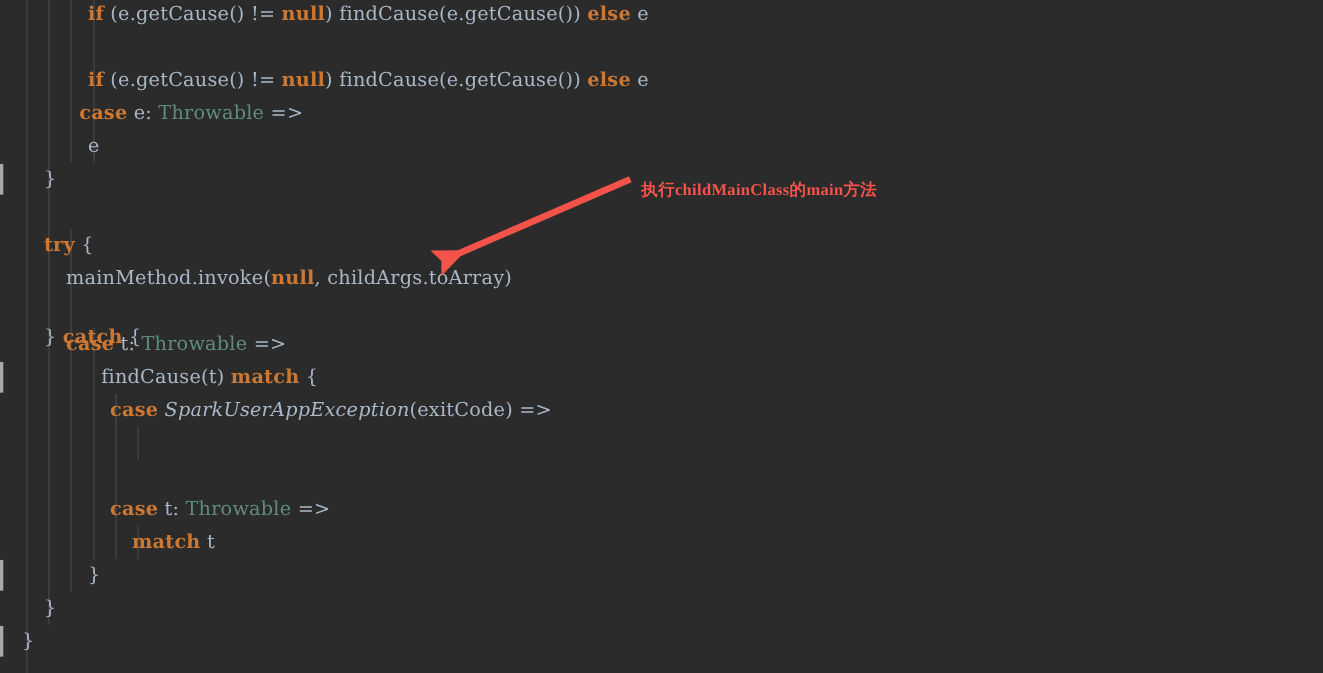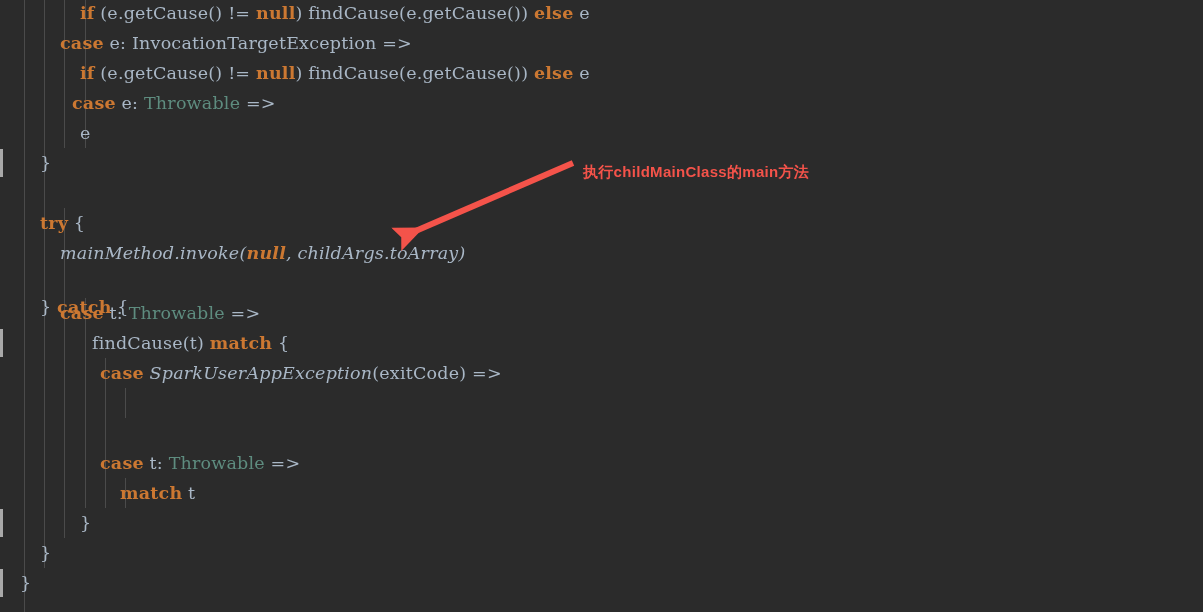--- a/index.html
+++ b/index.html
@@ -61,21 +61,21 @@
   #annotation-layer {
     position: absolute;
     left: 0; top: 0;
     width: 1203px; height: 612px;
     pointer-events: none;
   }
   #annotation-text {
     position: absolute;
     left: 583px;
     top: 163px;
-    font-family: Liberation Sans, sans-serif;
+    font-family: Liberation Serif, serif;
     font-size: 15px;
     font-weight: bold;
     color: #f4534a;
     white-space: nowrap;
     letter-spacing: 0.3px;
   }
 </style>
 </head>
 <body>
 
@@ -93,33 +93,32 @@
   <div class="indent-guide" style="left:85px;top:0;height:148px;"></div>
   <div class="indent-guide" style="left:85px;top:298px;height:210px;"></div>
   <div class="indent-guide" style="left:105px;top:358px;height:150px;"></div>
   <div class="indent-guide" style="left:125px;top:388px;height:30px;"></div>
   <div class="indent-guide" style="left:125px;top:478px;height:30px;"></div>
 
   <div id="code-area">
 
     <div class="code-line" style="top:-2px;left:80px;"><span class="tok-kw">if</span><span class="tok-punct"> (e.getCause() != </span><span class="tok-const">null</span><span class="tok-punct">) findCause(e.getCause()) </span><span class="tok-kw">else</span><span class="tok-punct"> e</span></div>
 
-    <div class="code-line" style="top:28px;left:60px;"><span class="tok-kw">case</span><span class="tok-punct"> e: </span><span class="tok-ident">InvocationTargetException</span><span class="tok-punct"> =&gt;</span></div>
 
     <div class="code-line" style="top:58px;left:80px;"><span class="tok-kw">if</span><span class="tok-punct"> (e.getCause() != </span><span class="tok-const">null</span><span class="tok-punct">) findCause(e.getCause()) </span><span class="tok-kw">else</span><span class="tok-punct"> e</span></div>
 
     <div class="code-line" style="top:88px;left:60px;margin-left:12px;"><span class="tok-kw">case</span><span class="tok-punct"> e: </span><span class="tok-type2">Throwable</span><span class="tok-punct"> =&gt;</span></div>
 
     <div class="code-line" style="top:118px;left:80px;"><span class="tok-ident">e</span></div>
 
     <div class="code-line" style="top:148px;left:40px;"><span class="tok-brace">}</span></div>
 
     <div class="code-line" style="top:208px;left:40px;"><span class="tok-kw">try</span><span class="tok-brace"> {</span></div>
 
-    <div class="code-line" style="top:238px;left:60px;font-style:italic;"><span class="tok-ident">mainMethod.invoke</span><span class="tok-punct">(</span><span class="tok-const">null</span><span class="tok-punct">, </span><span class="tok-ident">childArgs.toArray</span><span class="tok-punct">)</span></div>
+    <div class="code-line" style="top:238px;left:60px;"><span class="tok-ident">mainMethod.invoke</span><span class="tok-punct">(</span><span class="tok-const">null</span><span class="tok-punct">, </span><span class="tok-ident">childArgs.toArray</span><span class="tok-punct">)</span></div>
 
     <div class="code-line" style="top:252px;left:40px;margin-top:40px;"><span class="tok-brace">} </span><span class="tok-kw">catch</span><span class="tok-brace"> {</span></div>
 
     <div class="code-line" style="top:298px;left:60px;"><span class="tok-kw">case</span><span class="tok-punct"> t: </span><span class="tok-type2">Throwable</span><span class="tok-punct"> =&gt;</span></div>
 
     <div class="code-line" style="top:328px;left:80px;margin-left:12px;"><span class="tok-ident">findCause(t)</span><span class="tok-punct"> </span><span class="tok-kw">match</span><span class="tok-brace"> {</span></div>
 
     <div class="code-line" style="top:358px;left:100px;"><span class="tok-kw">case</span><span class="tok-punct"> </span><span class="tok-italic">SparkUserAppException</span><span class="tok-punct">(exitCode) =&gt;</span></div>
 
 

